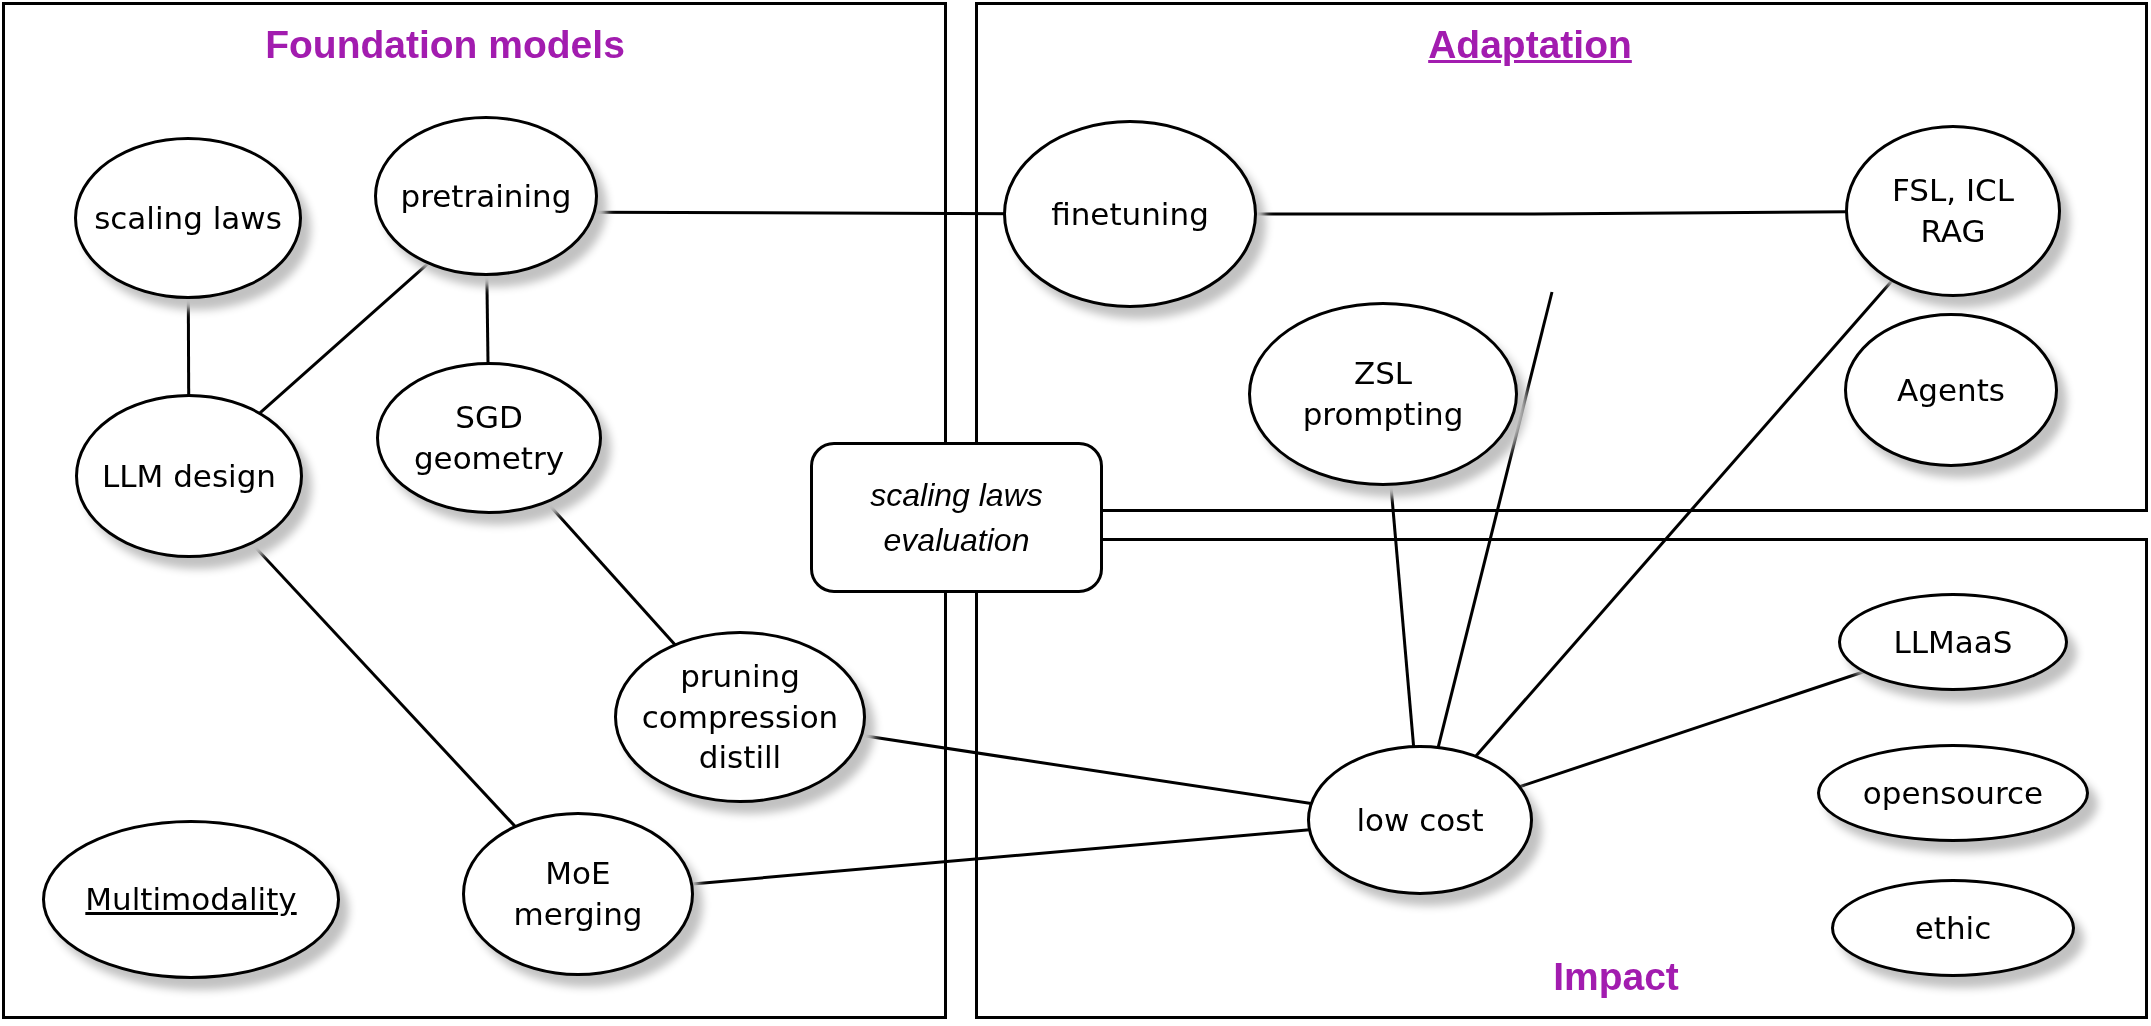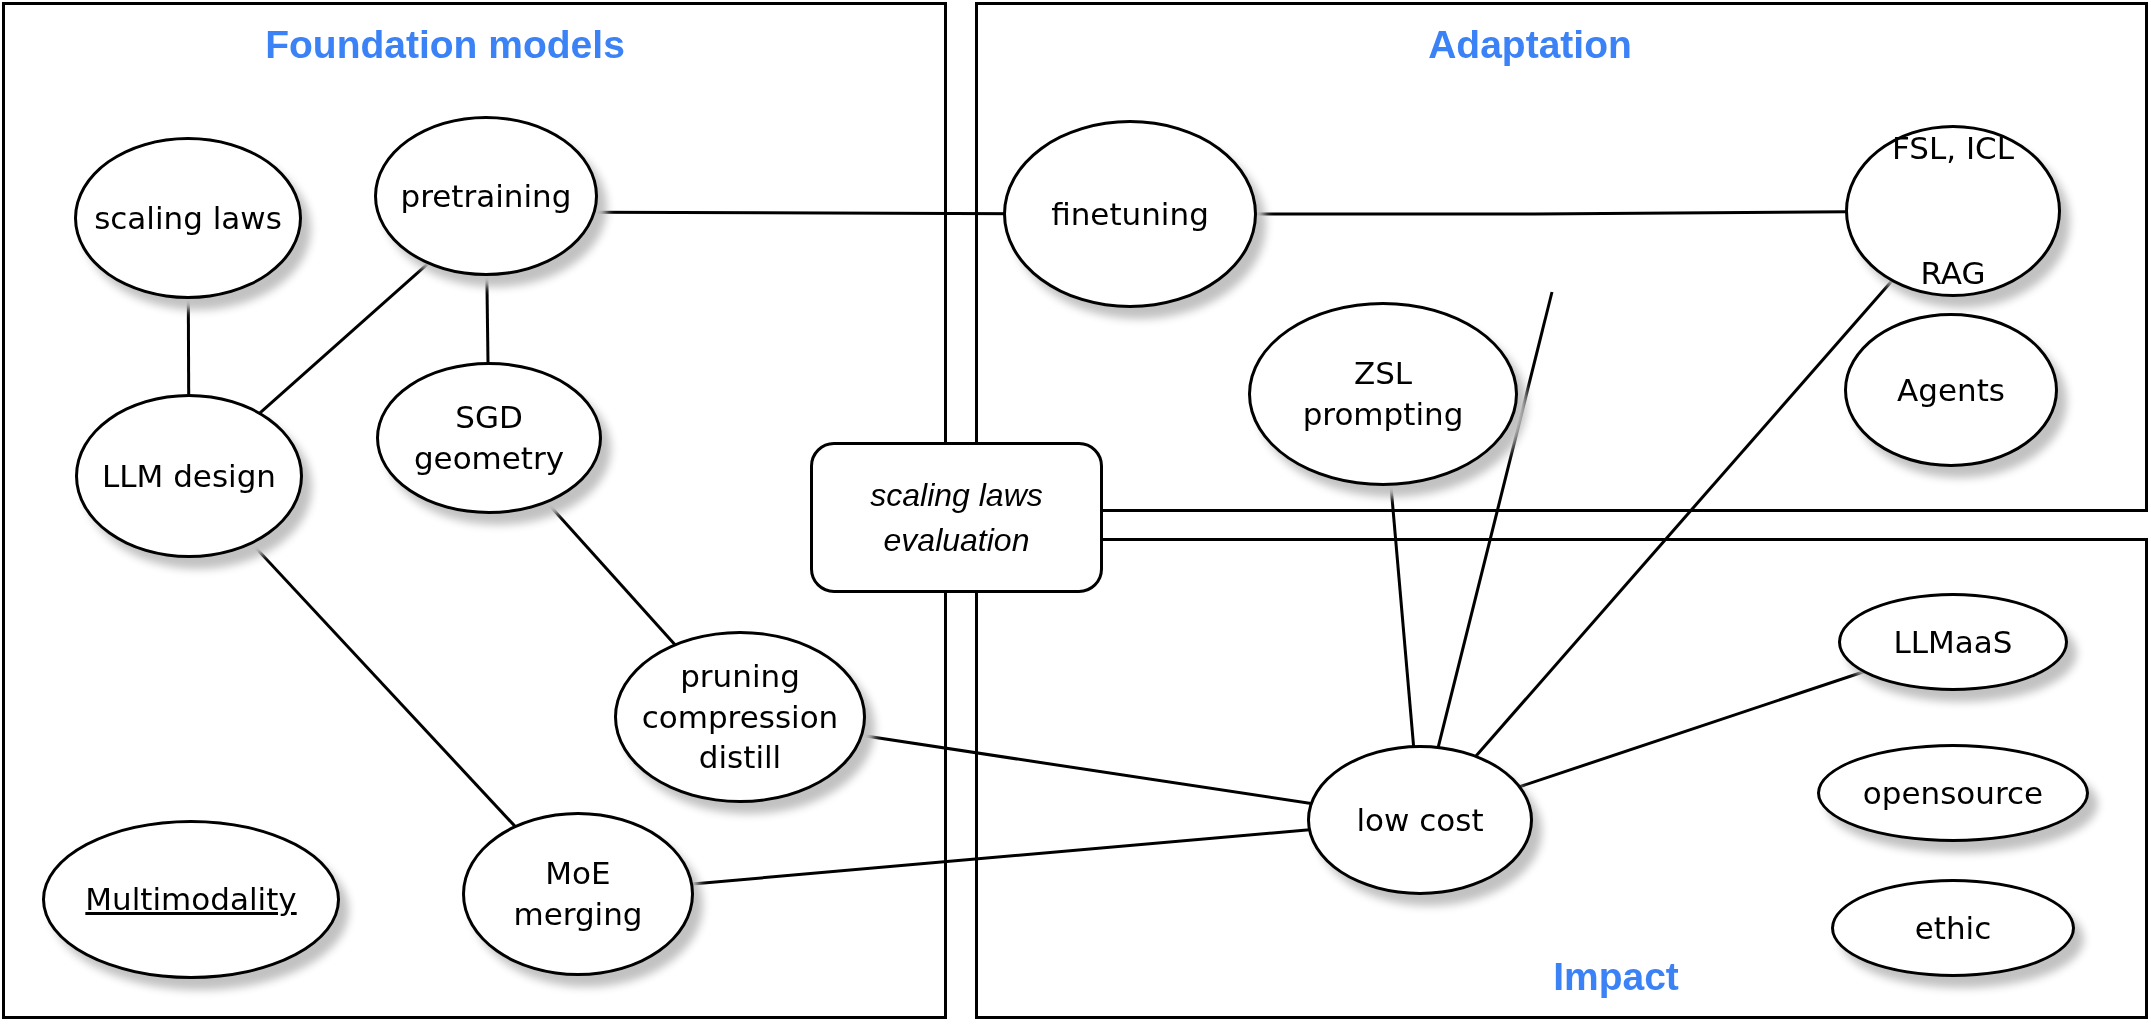--- a/index.html
+++ b/index.html
@@ -31,21 +31,21 @@
     z-index: 1;
     pointer-events: none;
   }
   .group-title {
     position: absolute;
     transform: translateX(-50%);
     font-family: "Liberation Sans", sans-serif;
     font-weight: bold;
     font-size: 39px;
     line-height: 1.05;
-    color: #3b82f6;
+    color: #a21caf;
     white-space: nowrap;
     z-index: 1;
   }
   .node {
     position: absolute;
     box-sizing: border-box;
     background: #ffffff;
     border: 3px solid #000000;
     border-radius: 50%;
     display: flex;
@@ -102,21 +102,21 @@
       <line x1="578" y1="894" x2="1420" y2="820" stroke="#000000" stroke-width="3"></line>
       <line x1="1130" y1="214" x2="1534" y2="214" stroke="#000000" stroke-width="3"></line>
       <line x1="1534" y1="214" x2="1953" y2="211" stroke="#000000" stroke-width="3"></line>
       <line x1="1383" y1="394" x2="1420" y2="820" stroke="#000000" stroke-width="3"></line>
       <line x1="1552" y1="292" x2="1420" y2="820" stroke="#000000" stroke-width="3"></line>
       <line x1="1953" y1="211" x2="1420" y2="820" stroke="#000000" stroke-width="3"></line>
       <line x1="1420" y1="820" x2="1953" y2="642" stroke="#000000" stroke-width="3"></line>
     </svg>
 
   <div class="group-title" style="left:445px; top:25px;">Foundation models</div>
-  <div class="group-title" style="left:1530px; top:25px;">Adaptation</div>
+  <div class="group-title" style="left:1530px; top:25px;text-decoration:underline;">Adaptation</div>
   <div class="group-title" style="left:1616px; top:957px;">Impact</div>
 
   <div class="node" style="left:74px; top:137px; width:228px; height:162px;">
     <span class="node-line">scaling laws</span>
   </div>
 
   <div class="node" style="left:374px; top:116px; width:224px; height:160px;">
     <span class="node-line">pretraining</span>
   </div>
 
@@ -142,21 +142,21 @@
 
   <div class="node" style="left:42px; top:820px; width:298px; height:159px;text-decoration:underline;">
     <span class="node-line">Multimodality</span>
   </div>
 
   <div class="node" style="left:1003px; top:120px; width:254px; height:188px;">
     <span class="node-line">finetuning</span>
   </div>
 
 
-  <div class="node" style="left:1845px; top:125px; width:216px; height:172px;justify-content:space-between;">
+  <div class="node" style="left:1845px; top:125px; width:216px; height:172px;">
     <span class="node-line">FSL, ICL</span>
     <span class="node-line">RAG</span>
   </div>
 
   <div class="node" style="left:1248px; top:302px; width:270px; height:184px;">
     <span class="node-line">ZSL</span>
     <span class="node-line">prompting</span>
   </div>
 
   <div class="node" style="left:1844px; top:313px; width:214px; height:154px;">

